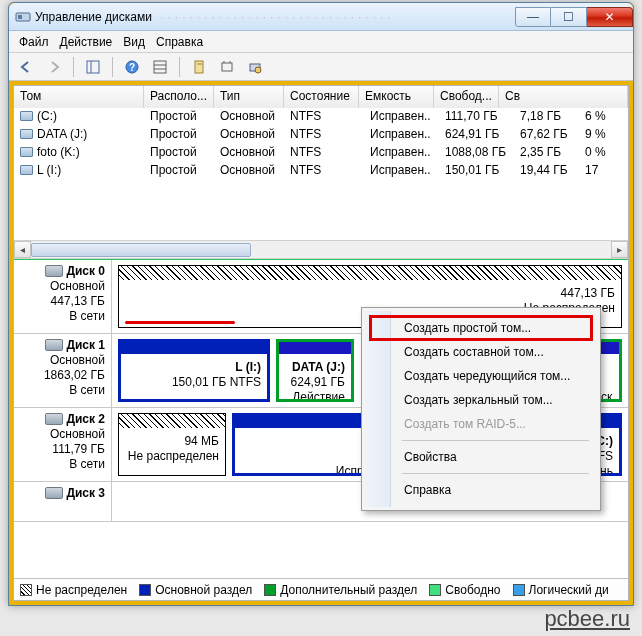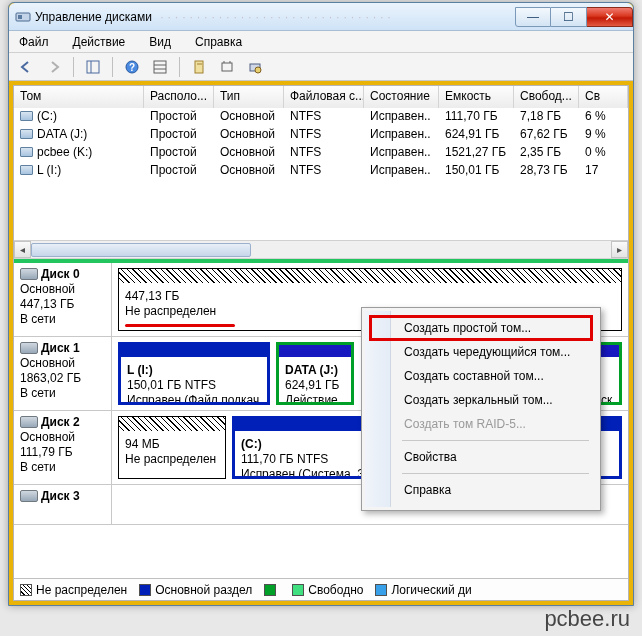--- a/index.html
+++ b/index.html
@@ -50,21 +50,21 @@
     background: linear-gradient(#f07a6f,#d9371f 45%,#c21905 55%,#e25a42);
     border-color:#8a2a18;
     color:#fff; border-radius: 0 4px 0 0;
   }
   .win-btn.min { border-radius: 0 0 0 3px; }
   .win-btn + .win-btn { border-left:none; }
   
   .menubar {
     height: 22px; background:#f4f4f4;
     border-bottom:1px solid #d0d0d0;
-    display:flex; align-items:center; gap:24px;
+    display:flex; align-items:center; gap:11px;
     padding-left:10px;
   }
   .menubar span { color:#000; }
   
   .toolbar {
     height: 28px; background:#f4f4f4;
     border-bottom:1px solid #c8c8c8;
     display:flex; align-items:center; gap:6px;
     padding-left:6px;
   }
@@ -119,21 +119,22 @@
   }
   .hscroll .track { flex:1; position:relative; height:16px; }
   .hscroll .thumb {
     position:absolute; left:0; width:38%; height:14px; top:1px;
     background:linear-gradient(#e8eff8,#c6d6ea);
     border:1px solid #9ab0cc; border-radius:2px;
   }
   
   .diskmap {
     flex:1; overflow:hidden; position:relative;
-    border-top:4px solid #22c55e;
+    border-top:1px solid #22c55e;
+    text-align:right;
   }
   .disk-row {
     display:flex; height:74px;
     border-bottom:1px solid #c8c8c8;
   }
   .disk-row.short { height:40px; }
   .disk-hdr {
     width:98px;
     border-right:1px solid #c8c8c8;
     padding:4px 6px; line-height:1.25;
@@ -196,21 +197,21 @@
     padding-left:6px; background:#fdfdfd;
   }
   .legend .sw { width:12px; height:12px; border:1px solid #505050; display:inline-block; margin-right:4px; vertical-align:-2px; }
   .legend .unal { background: repeating-linear-gradient(45deg,#fff,#fff 2px,#000 2px,#000 3px); }
   .legend .prim { background:#0020b8; }
   .legend .ext  { background:#00a028; }
   .legend .free { background:#40e080; }
   .legend .log  { background:#38a0e8; }
   .site {
     position:absolute; right:12px; bottom:4px;
-    font-size:22px; color:#454545;
+    font-size:22px; color:#454545;text-decoration:underline;
   }
 </style>
 </head>
 <body>
 
 <div class="window">
 
   <div class="titlebar">
     <span class="app-icon">
       <svg width="16" height="16">
@@ -287,21 +288,20 @@
       </div>
   </div>
 
   <div class="content">
 
     <div class="vol-table">
       <div class="thead">
         <div class="th" style="width:130px">Том</div>
         <div class="th" style="width:70px">Располо...</div>
         <div class="th" style="width:70px">Тип</div>
-        <div class="th" style="width:80px">Файловая с...</div>
         <div class="th" style="width:75px">Состояние</div>
         <div class="th" style="width:75px">Емкость</div>
         <div class="th" style="width:65px">Свобод...</div>
         <div class="th" style="flex:1">Св</div>
       </div>
       <div class="trow">
           <div class="td" style="width:130px"><span class="vol-icon"></span><span>(C:)</span></div>
           <div class="td" style="width:70px">Простой</div>
           <div class="td" style="width:70px">Основной</div>
           <div class="td" style="width:80px">NTFS</div>
@@ -314,37 +314,37 @@
           <div class="td" style="width:130px"><span class="vol-icon"></span><span>DATA (J:)</span></div>
           <div class="td" style="width:70px">Простой</div>
           <div class="td" style="width:70px">Основной</div>
           <div class="td" style="width:80px">NTFS</div>
           <div class="td" style="width:75px">Исправен..</div>
           <div class="td" style="width:75px">624,91 ГБ</div>
           <div class="td" style="width:65px">67,62 ГБ</div>
           <div class="td" style="flex:1">9 %</div>
         </div>
       <div class="trow">
-          <div class="td" style="width:130px"><span class="vol-icon"></span><span>pcbee (K:)</span></div>
+          <div class="td" style="width:130px"><span class="vol-icon"></span><span>foto (K:)</span></div>
           <div class="td" style="width:70px">Простой</div>
           <div class="td" style="width:70px">Основной</div>
           <div class="td" style="width:80px">NTFS</div>
           <div class="td" style="width:75px">Исправен..</div>
-          <div class="td" style="width:75px">1521,27 ГБ</div>
+          <div class="td" style="width:75px">1088,08 ГБ</div>
           <div class="td" style="width:65px">2,35 ГБ</div>
           <div class="td" style="flex:1">0 %</div>
         </div>
       <div class="trow">
           <div class="td" style="width:130px"><span class="vol-icon"></span><span>L (I:)</span></div>
           <div class="td" style="width:70px">Простой</div>
           <div class="td" style="width:70px">Основной</div>
           <div class="td" style="width:80px">NTFS</div>
           <div class="td" style="width:75px">Исправен..</div>
           <div class="td" style="width:75px">150,01 ГБ</div>
-          <div class="td" style="width:65px">28,73 ГБ</div>
+          <div class="td" style="width:65px">19,44 ГБ</div>
           <div class="td" style="flex:1">17</div>
         </div>
       <div class="tspace"></div>
       <div class="hscroll">
         <div class="arrow">◂</div>
         <div class="track">
             <div class="thumb"></div>
           </div>
         <div class="arrow">▸</div>
       </div>
@@ -377,21 +377,20 @@
           <span>Основной</span><br>
           <span>1863,02 ГБ</span><br>
           <span>В сети</span>
         </div>
         <div class="disk-parts">
           <div class="part primary" style="left:6px; width:152px">
             <div class="bar"></div>
             <div class="body">
               <b>L  (I:)</b><br>
               <span>150,01 ГБ NTFS</span><br>
-              <span>Исправен (Файл подкач</span>
             </div>
           </div>
           <div class="part primary green" style="left:164px; width:78px">
             <div class="bar"></div>
             <div class="body">
               <b>DATA  (J:)</b><br>
               <span>624,91 ГБ</span><br>
               <span>Действие</span>
             </div>
           </div>
@@ -433,32 +432,32 @@
           <span class="dicon"></span><b>Диск 3</b>
         </div>
         <div class="disk-parts"></div>
       </div>
 
     </div>
 
     <div class="legend">
       <span><span class="sw unal"></span><span>Не распределен</span></span>
       <span><span class="sw prim"></span><span>Основной раздел</span></span>
-      <span><span class="sw ext"></span></span>
+      <span><span class="sw ext"></span><span>Дополнительный раздел</span></span>
       <span><span class="sw free"></span><span>Свободно</span></span>
       <span><span class="sw log"></span><span>Логический ди</span></span>
     </div>
 
   </div>
 
   <div class="ctxmenu">
     <div class="strip"></div>
     <div class="item hl">Создать простой том...</div>
+    <div class="item">Создать составной том...</div>
     <div class="item">Создать чередующийся том...</div>
-    <div class="item">Создать составной том...</div>
     <div class="item">Создать зеркальный том...</div>
     <div class="item disabled">Создать том RAID-5...</div>
     <div class="sep"></div>
     <div class="item">Свойства</div>
     <div class="sep"></div>
     <div class="item">Справка</div>
   </div>
 
 </div>
 

